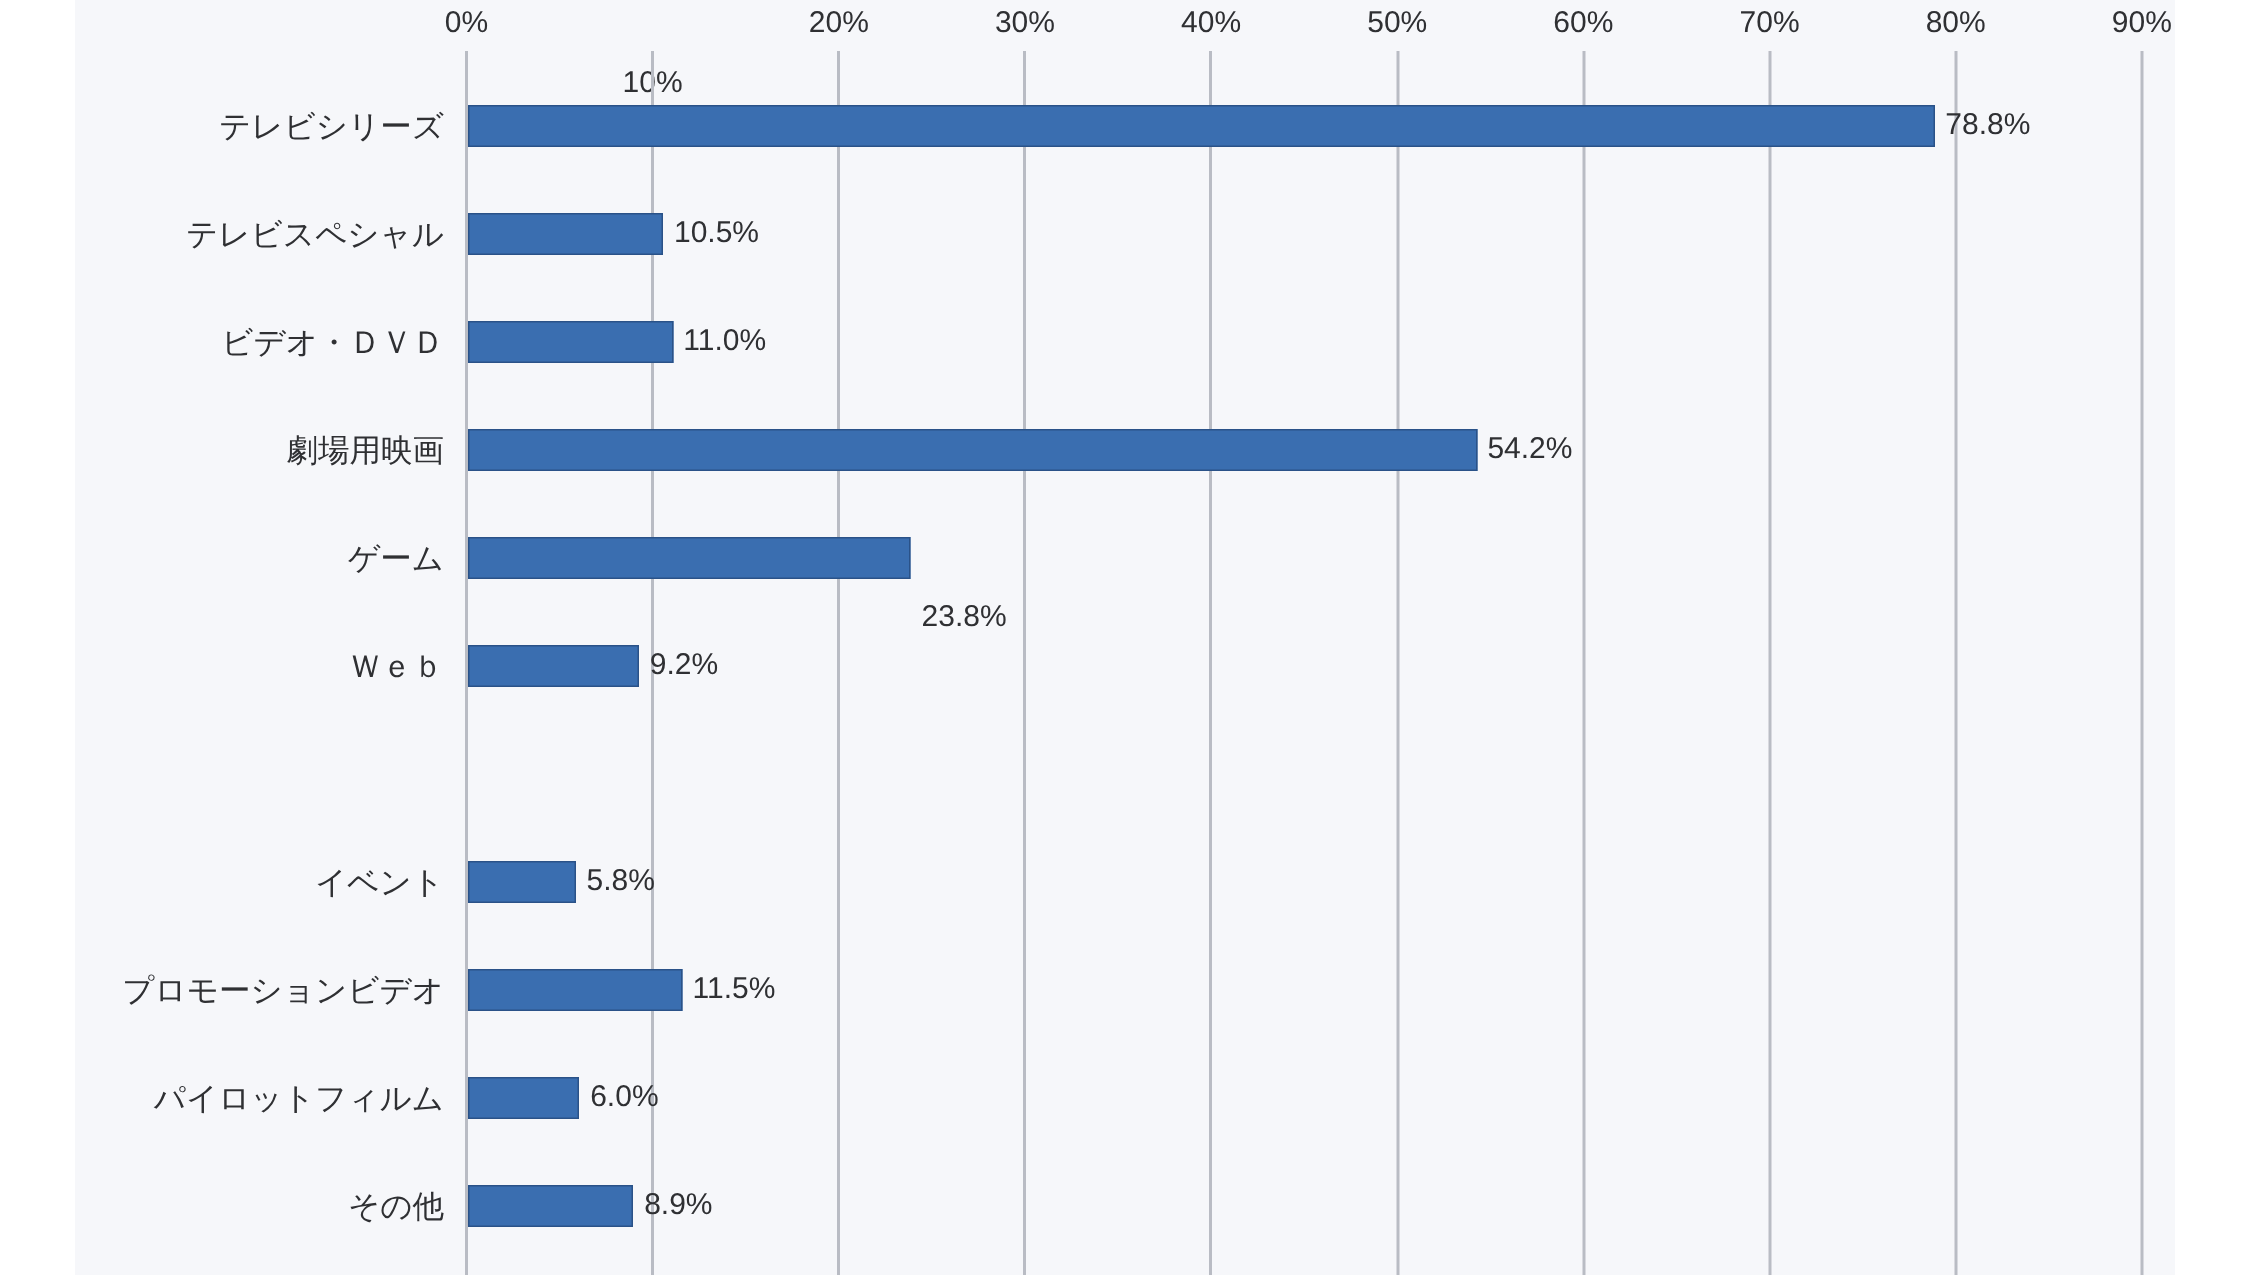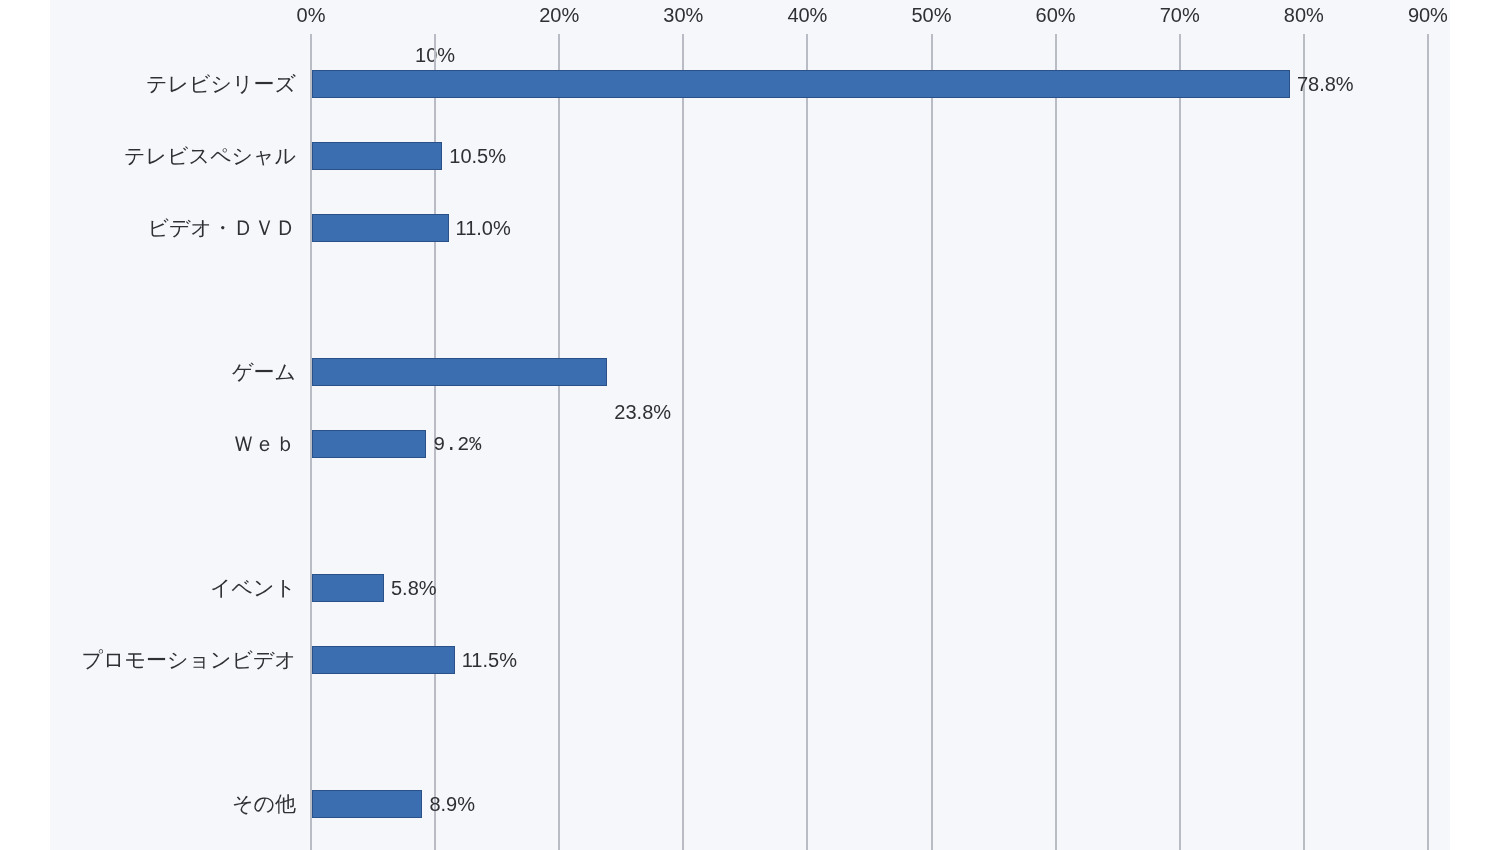--- a/index.html
+++ b/index.html
@@ -155,40 +155,50 @@
       <div class="bar-row" style="top: 86px;">
         <div class="cat-label">テレビスペシャル</div>
         <div class="bar" style="width: 130.305px; background: rgb(58, 110, 176); border-color: rgb(42, 82, 136);"></div>
         <div class="bar-value" style="left: 449.305px;">10.5%</div>
       </div>
       <div class="bar-row" style="top: 158px;">
         <div class="cat-label">ビデオ・ＤＶＤ</div>
         <div class="bar" style="width: 136.51px; background: rgb(58, 110, 176); border-color: rgb(42, 82, 136);"></div>
         <div class="bar-value" style="left: 455.51px;">11.0%</div>
       </div>
+      <div class="bar-row" style="top: 230px;">
+        <div class="cat-label">劇場用映画</div>
+        <div class="bar" style="width: 672.622px; background: rgb(58, 110, 176); border-color: rgb(42, 82, 136);"></div>
+        <div class="bar-value" style="left: 991.622px;">54.2%</div>
+      </div>
       <div class="bar-row" style="top: 302px;">
         <div class="cat-label">ゲーム</div>
         <div class="bar" style="width: 295.358px; background: rgb(58, 110, 176); border-color: rgb(42, 82, 136);"></div>
         <div class="bar-value" style="left: 614.358px; margin-top: 40px;">23.8%</div>
       </div>
       <div class="bar-row" style="top: 374px;">
         <div class="cat-label">Ｗｅｂ</div>
         <div class="bar" style="width: 114.172px; background: rgb(58, 110, 176); border-color: rgb(42, 82, 136);"></div>
-        <div class="bar-value" style="left: 433.172px; font-family: Liberation Mono, monospace;">9.2%</div>
+        <div class="bar-value" style="left: 433.172px;">9.2%</div>
       </div>
       <div class="bar-row" style="top: 518px;">
         <div class="cat-label">イベント</div>
         <div class="bar" style="width: 71.978px; background: rgb(58, 110, 176); border-color: rgb(42, 82, 136);"></div>
         <div class="bar-value" style="left: 390.978px;">5.8%</div>
       </div>
       <div class="bar-row" style="top: 590px;">
         <div class="cat-label">プロモーションビデオ</div>
         <div class="bar" style="width: 142.715px; background: rgb(58, 110, 176); border-color: rgb(42, 82, 136);"></div>
         <div class="bar-value" style="left: 461.715px;">11.5%</div>
       </div>
+      <div class="bar-row" style="top: 662px;">
+        <div class="cat-label">パイロットフィルム</div>
+        <div class="bar" style="width: 74.46px; background: rgb(58, 110, 176); border-color: rgb(42, 82, 136);"></div>
+        <div class="bar-value" style="left: 393.46px;">6.0%</div>
+      </div>
       <div class="bar-row" style="top: 734px;">
         <div class="cat-label">その他</div>
         <div class="bar" style="width: 110.449px; background: rgb(58, 110, 176); border-color: rgb(42, 82, 136);"></div>
         <div class="bar-value" style="left: 429.449px;">8.9%</div>
       </div>
     </div>
 
 </div>
 
 </body></html>

